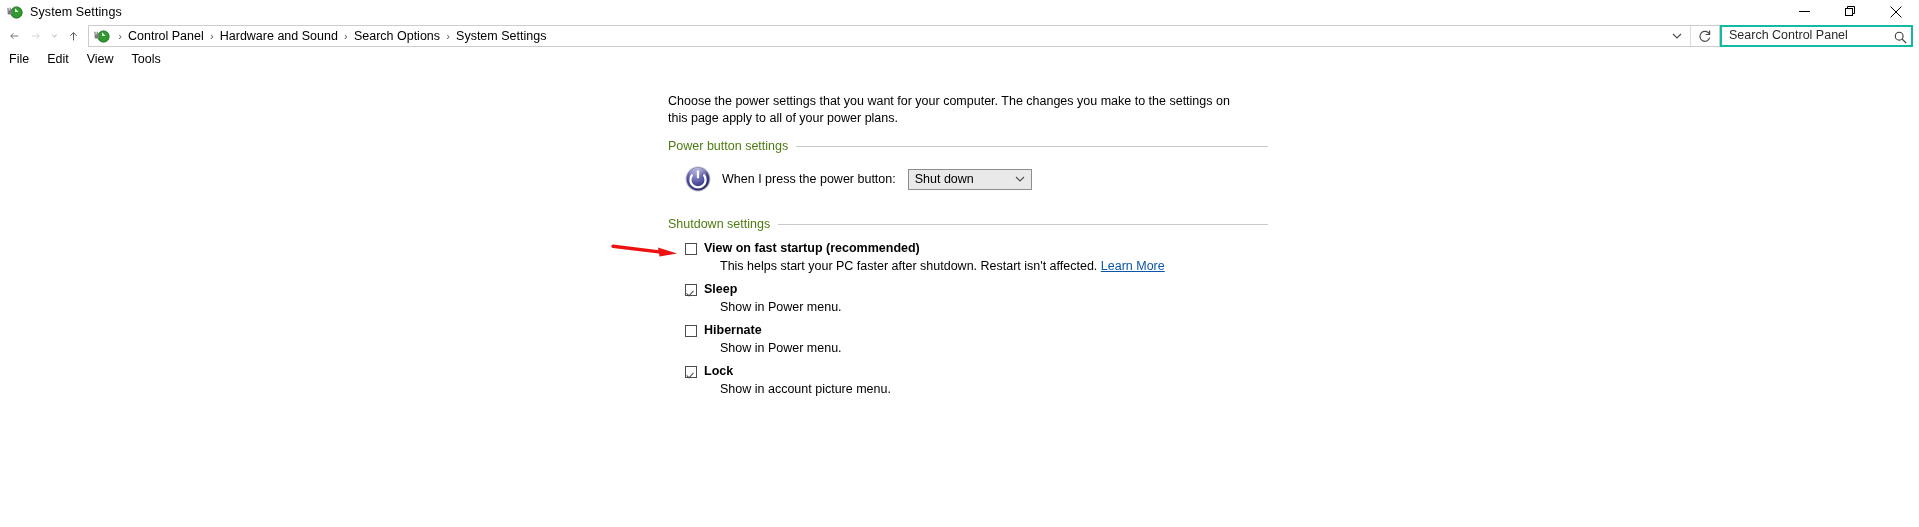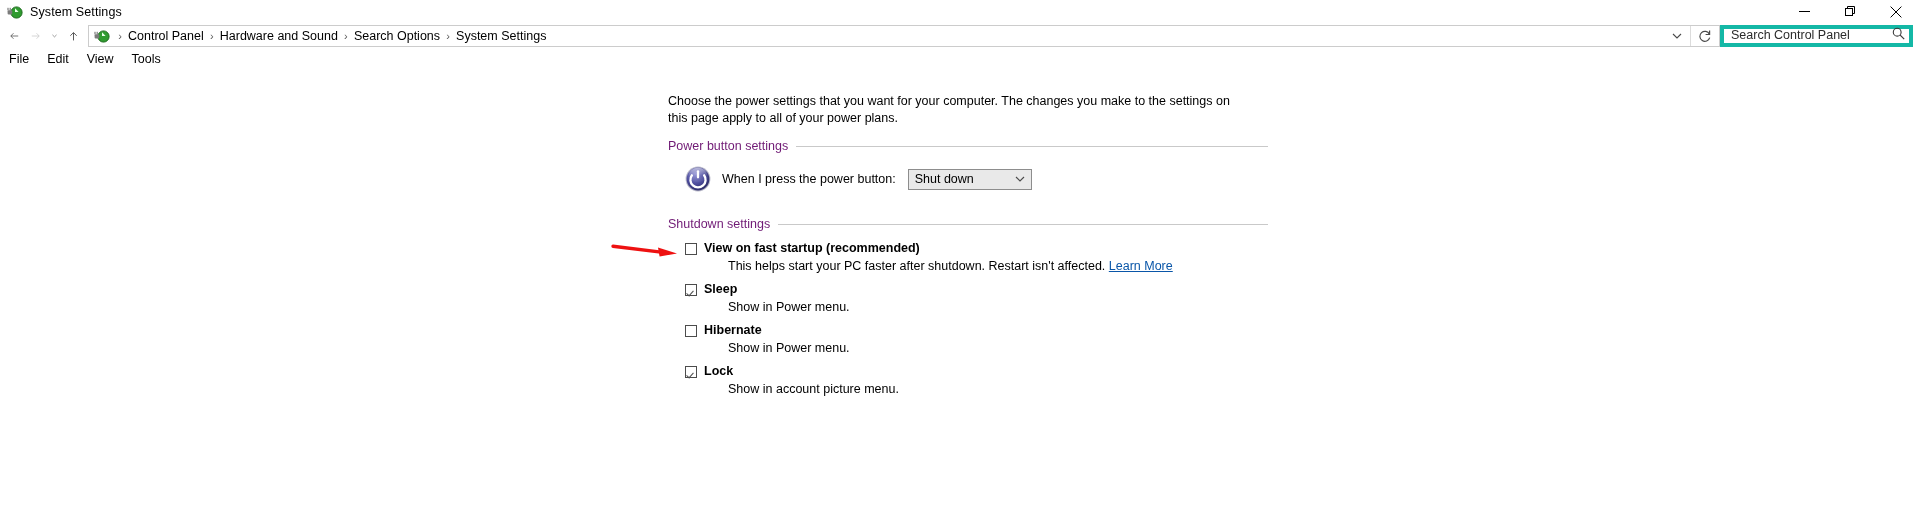--- a/index.html
+++ b/index.html
@@ -109,25 +109,25 @@
     flex: 0 0 auto;
   }
   .addr-refresh {
     width: 28px; height: 20px;
     display: flex; align-items: center; justify-content: center;
     flex: 0 0 auto;
   }
   .searchbox {
     width: 193px;
     height: 22px;
-    border: 4px solid #14b8a6;
+    border: 2px solid #14b8a6;
     background: #ffffff;
     margin-left: 0;
     display: flex;
-    align-items: flex-end;
+    align-items: flex-start;
     flex: 0 0 auto;
   }
   .search-input {
     flex: 1 1 auto;
     border: none;
     outline: none;
     font-family: "Liberation Sans", sans-serif;
     font-size: 12.5px;
     color: #000000;
     padding-left: 7px;
@@ -185,21 +185,21 @@
   .group {
     margin-bottom: 2px;
   }
   .group-header {
     display: flex;
     align-items: center;
     margin-bottom: 3px;
   }
   .group-label {
     font-size: 12.5px;
-    color: #701a75;
+    color: #4d7c0f;
     white-space: nowrap;
     padding-right: 8px;
   }
   .group-line {
     flex: 1 1 auto;
     height: 1px;
     background: #c9c9c9;
   }
 
   .power-row {
@@ -265,21 +265,21 @@
     font-size: 12.5px;
     font-weight: bold;
     color: #000000;
     line-height: 15px;
   }
   .cb-sub {
     font-size: 12.5px;
     color: #000000;
     line-height: 15px;
     margin-top: 3px;
-    margin-left: 24px;
+    margin-left: 16px;
   }
   .link {
     color: #0a56a8;
     text-decoration: underline;
   }
 
   
   .annot-arrow {
     position: absolute;
     left: -74px;

